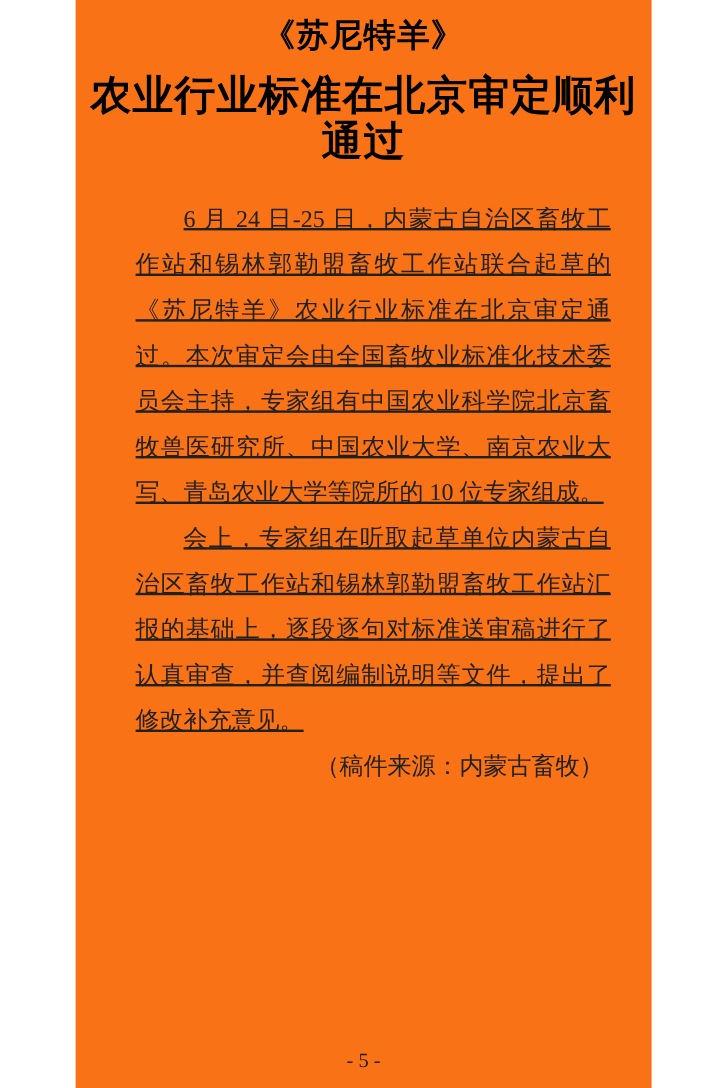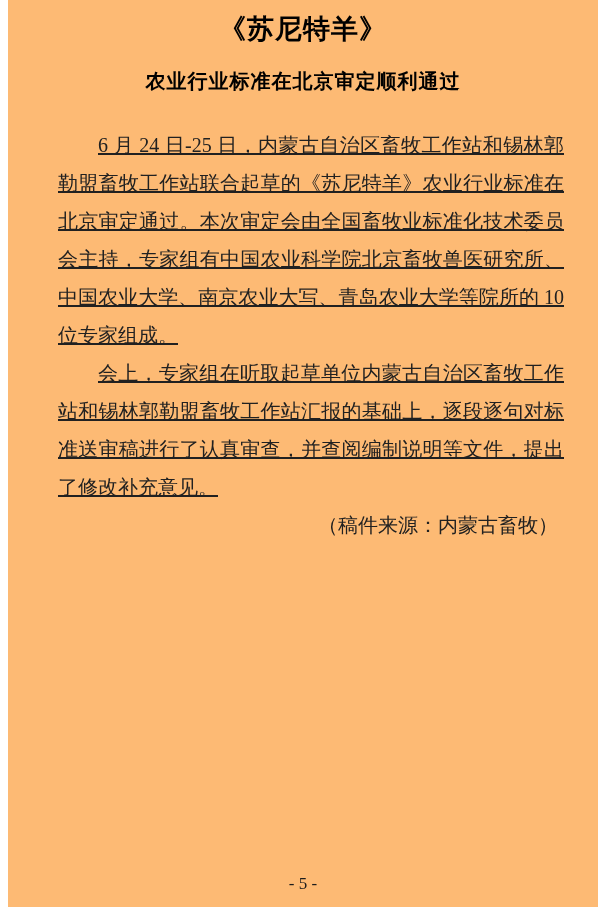--- a/index.html
+++ b/index.html
@@ -2,45 +2,45 @@
 <html lang="zh"><head>
 <meta charset="utf-8">
 <style>
   html, body {
     margin: 0;
     padding: 0;
     background: #ffffff;
   }
   .page {
     position: relative;
-    width: 590px;
+    width: 480px;
     height: 907px;
     margin: 0 auto;
-    background: #fdba74;
+    background: #f97316;
     color: #1c1c1c;
     font-family: "Liberation Serif", serif;
     overflow: hidden;
     box-sizing: border-box;
   }
   .doc-title {
     margin: 12px 0 0 0;
     text-align: center;
     font-family: "Liberation Sans", sans-serif;
     font-weight: bold;
     font-size: 27px;
     line-height: 34px;
     letter-spacing: 1px;
     color: #000000;
   }
   .doc-subtitle {
     margin: 16px 0 0 0;
     text-align: center;
-    font-family: Liberation Sans, sans-serif;
+    font-family: Liberation Serif, serif;
     font-weight: bold;
-    font-size: 20px;
+    font-size: 34px;
     line-height: 38px;
     letter-spacing: 1px;
     color: #000000;
   }
   .doc-body {
     margin-top: 26px;
     padding: 0 34px 0 50px;
   }
   .para {
     margin: 0;

